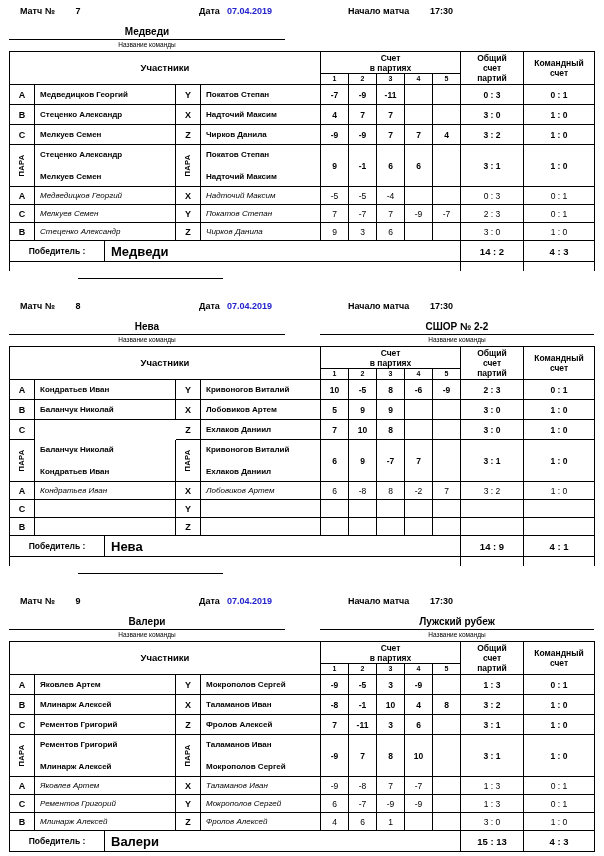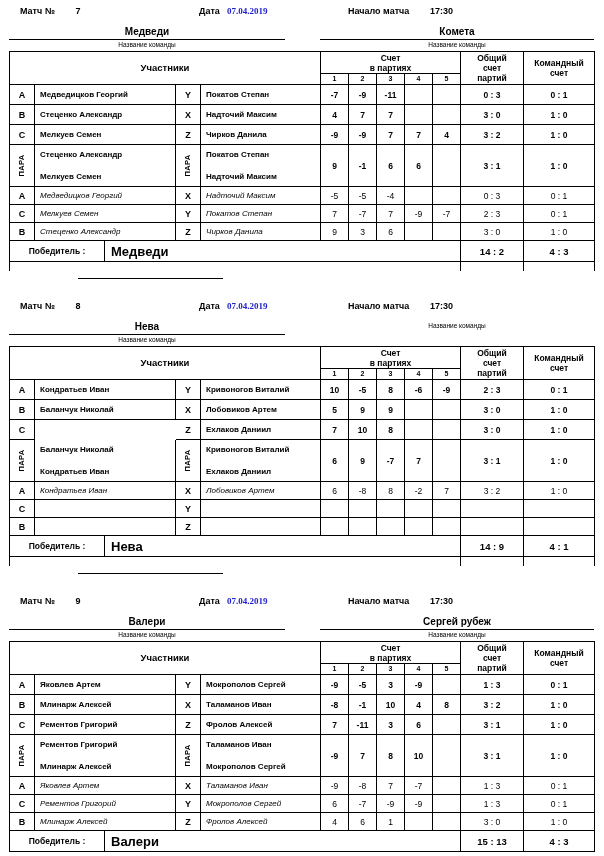--- a/index.html
+++ b/index.html
@@ -7,21 +7,21 @@
     width:604px;height:856px;background:#ffffff;color:#000;
     font-family:"Liberation Sans", sans-serif;overflow:hidden;position:relative;
   }
   .sec{height:295px;position:relative;}
   #sec2{height:266px;}
 
   
   .mhead{position:relative;height:14px;padding-top:6px;}
   .mhead span{position:absolute;top:6px;font-size:9px;font-weight:bold;white-space:nowrap;}
   .mhead .num{width:16px;text-align:center;}
-  .blue{color:#2222cc;font-family:Liberation Serif, serif;}
+  .blue{color:#2222cc;}
 
   
   .teams{display:flex;justify-content:space-between;margin:6px 0 0 9px;width:585px;}
   .t-home{width:276px;}
   .t-away{width:274px;}
   .tname{font-size:10px;font-weight:bold;text-align:center;border-bottom:1px solid #000;
          height:12px;line-height:12px;padding-bottom:1px;}
   .tcap{font-size:6.5px;text-align:center;margin-top:1px;}
 
   
@@ -70,24 +70,20 @@
       <span style="left:199px">Дата</span>
       <span class="blue" style="left:227px">07.04.2019</span>
       <span style="left:348px">Начало матча</span>
       <span style="left:430px">17:30</span>
     </div>
     <div class="teams">
       <div class="t-home">
         <div class="tname">Медведи</div>
         <div class="tcap">Название команды</div>
       </div>
-      <div class="t-away">
-        <div class="tname">Комета</div>
-        <div class="tcap">Название команды</div>
-      </div>
     </div>
     <div class="tbl">
         <div class="c hdr parts" style="grid-area: 1 / 1 / 3 / 6;">Участники</div>
         <div class="c hdr col2" style="grid-area: 1 / 6 / auto / 11;">
           <span>Счет</span>
           <span>в партиях</span>
         </div>
         <div class="c hdr" style="grid-area: 1 / 11 / 3;">
           <span class="wrap45">Общий счет партий</span>
         </div>
@@ -256,20 +252,21 @@
       <span class="blue" style="left:227px">07.04.2019</span>
       <span style="left:348px">Начало матча</span>
       <span style="left:430px">17:30</span>
     </div>
     <div class="teams">
       <div class="t-home">
         <div class="tname">Нева</div>
         <div class="tcap">Название команды</div>
       </div>
       <div class="t-away">
+        <div class="tname">СШОР № 2-2</div>
         <div class="tcap">Название команды</div>
       </div>
     </div>
     <div class="tbl">
         <div class="c hdr parts" style="grid-area: 1 / 1 / 3 / 6;">Участники</div>
         <div class="c hdr col2" style="grid-area: 1 / 6 / auto / 11;">
           <span>Счет</span>
           <span>в партиях</span>
         </div>
         <div class="c hdr" style="grid-area: 1 / 11 / 3;">
@@ -437,21 +434,21 @@
       <span class="blue" style="left:227px">07.04.2019</span>
       <span style="left:348px">Начало матча</span>
       <span style="left:430px">17:30</span>
     </div>
     <div class="teams">
       <div class="t-home">
         <div class="tname">Валери</div>
         <div class="tcap">Название команды</div>
       </div>
       <div class="t-away">
-        <div class="tname">Сергей рубеж</div>
+        <div class="tname">Лужский рубеж</div>
         <div class="tcap">Название команды</div>
       </div>
     </div>
     <div class="tbl">
         <div class="c hdr parts" style="grid-area: 1 / 1 / 3 / 6;">Участники</div>
         <div class="c hdr col2" style="grid-area: 1 / 6 / auto / 11;">
           <span>Счет</span>
           <span>в партиях</span>
         </div>
         <div class="c hdr" style="grid-area: 1 / 11 / 3;">

